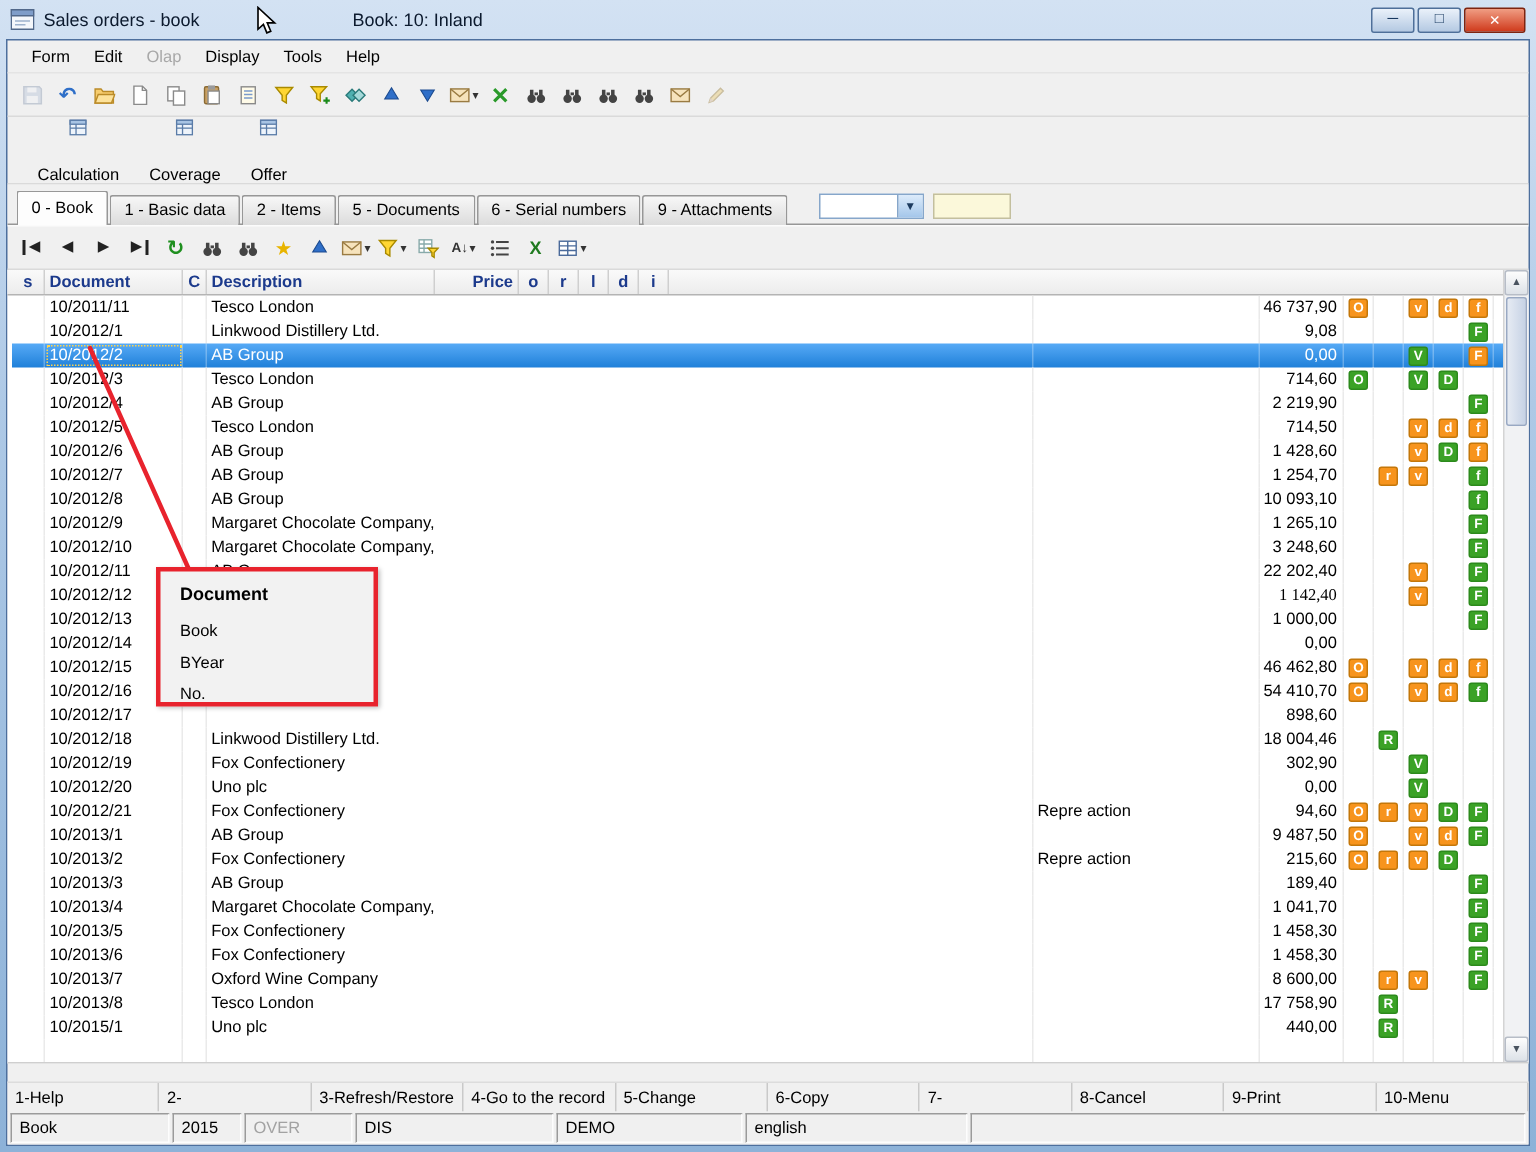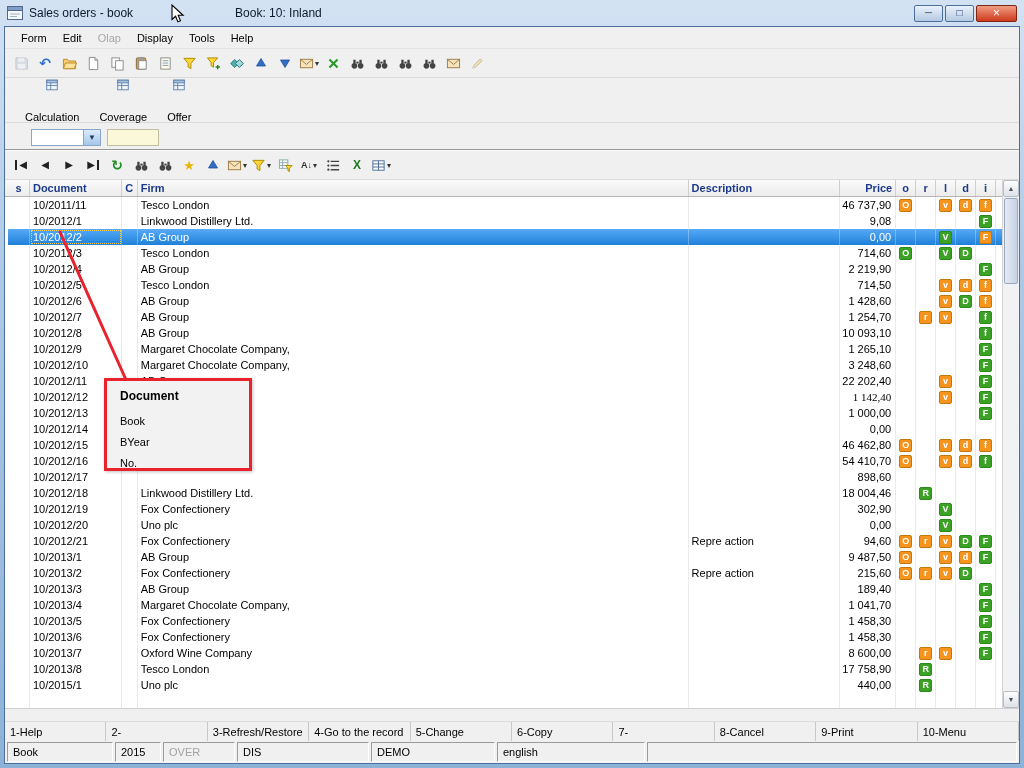--- a/index.html
+++ b/index.html
@@ -324,20 +324,28 @@
               <rect x="2" y="2.5" width="12" height="11" fill="#eef4fb" stroke="#5a7ca8"></rect>
               <rect x="2" y="2.5" width="12" height="3" fill="#a8c4e4" stroke="#5a7ca8"></rect>
               <path d="M2 8.5h12M6.5 5.5v8" stroke="#5a7ca8"></path>
             </svg>
           </span>
           <span class="albl">Offer</span>
         </div>
       </div>
 
     <div class="tabbar">
+      <span id="tabs-container" style="display:flex;align-items:flex-end">
+          <div class="tab active">0 - Book</div>
+          <div class="tab">1 - Basic data</div>
+          <div class="tab">2 - Items</div>
+          <div class="tab">5 - Documents</div>
+          <div class="tab">6 - Serial numbers</div>
+          <div class="tab">9 - Attachments</div>
+        </span>
       <span class="combo">
         <span></span>
         <span class="cbtn">▼</span>
       </span>
       <span class="yfield"></span>
     </div>
 
     <div class="toolbar" id="nav-toolbar">
         <div class="tbtn">
           <span class="ic navfirst" style="color: rgb(34, 34, 34); font-size: 10px;">◀</span>
@@ -436,21 +444,20 @@
           </span>
           <span class="caret">▾</span>
         </div>
       </div>
 
     <div class="gridwrap">
       <div class="ghead" id="grid-head">
           <div class="hcell center" style="width: 22px;">s</div>
           <div class="hcell" style="width: 92px;">Document</div>
           <div class="hcell center" style="width: 16px;">C</div>
-          <div class="hcell" style="width: 552px;">Firm</div>
           <div class="hcell" style="width: 152px;">Description</div>
           <div class="hcell right" style="width: 56px;">Price</div>
           <div class="hcell center" style="width: 20px;">o</div>
           <div class="hcell center" style="width: 20px;">r</div>
           <div class="hcell center" style="width: 20px;">l</div>
           <div class="hcell center" style="width: 20px;">d</div>
           <div class="hcell center" style="width: 20px;">i</div>
           <div class="hcell fill"></div>
         </div>
       <div class="gbody" id="grid-body">

